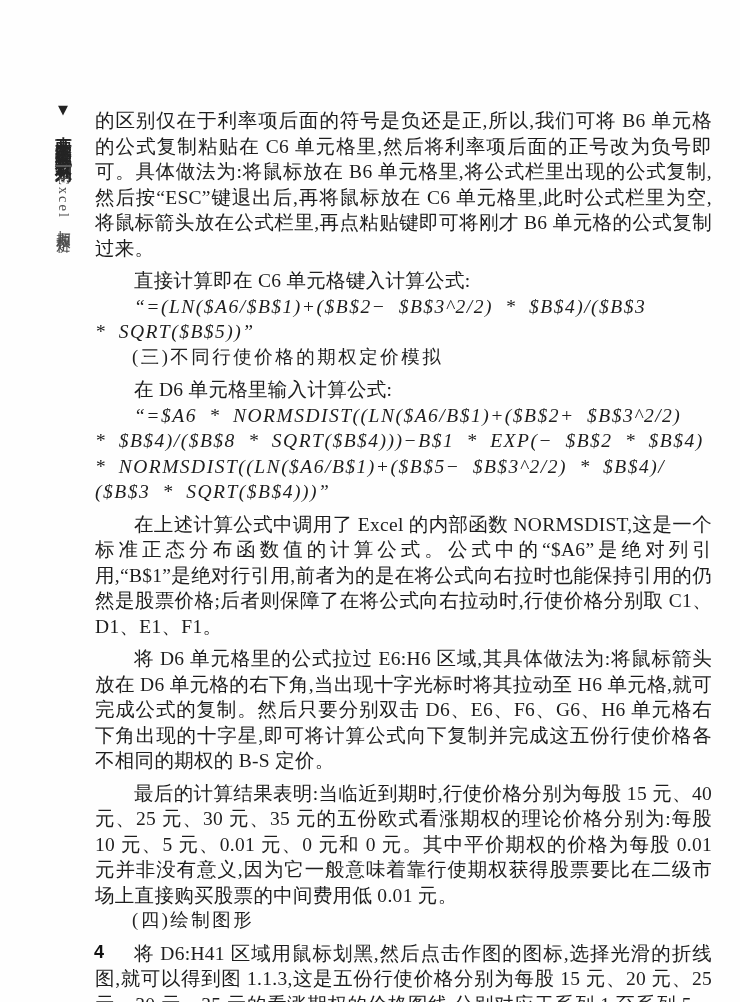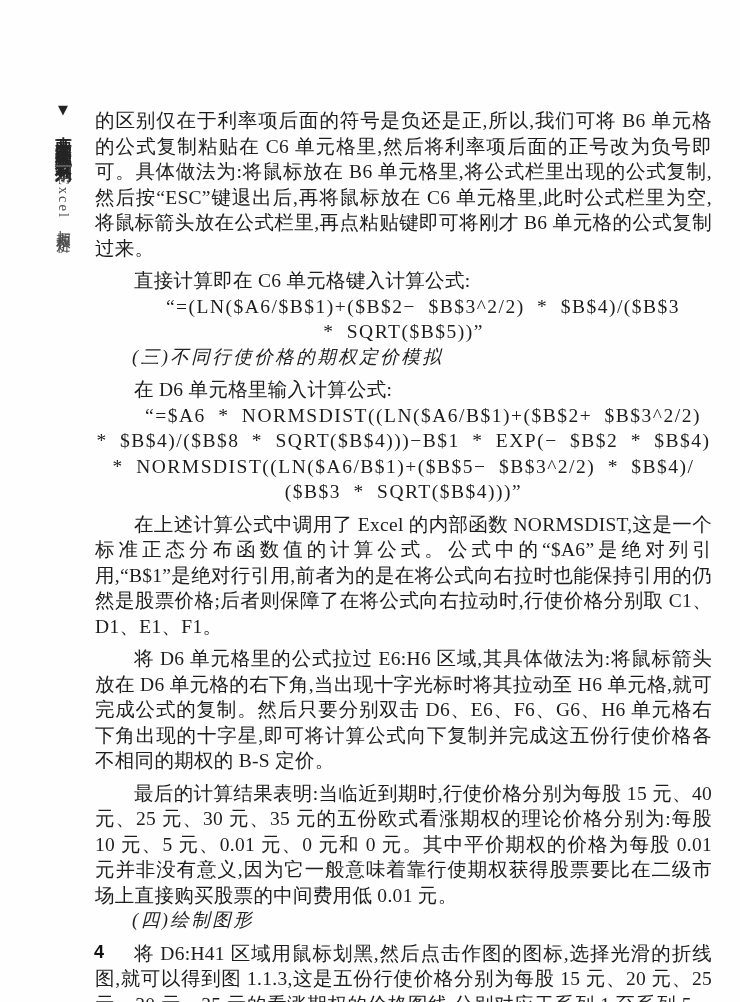--- a/index.html
+++ b/index.html
@@ -62,27 +62,26 @@
     top: 101px;
     width: 617px;
     font-size: 19.5px;
     line-height: 25.5px;
     text-align: justify;
     letter-spacing: 0.3px;
   }
   .body-p { text-align: justify; margin-top: 7px; }
   .indent { text-indent: 2em; }
   .heading {
-    font-style: italic;
     text-indent: 2em;
     font-size: 18.5px;
     letter-spacing: 2.5px;
     color: #222;
   }
-  .formula-block { text-align: center; }
+  .formula-block { text-align: left; font-style: italic; }
   .formula-line {
     letter-spacing: 1.5px;
     word-spacing: 6px;
     white-space: nowrap;
   }
   .formula-indent { text-indent: 2em; }
   
   .page-number {
     position: absolute;
     left: 94px;

